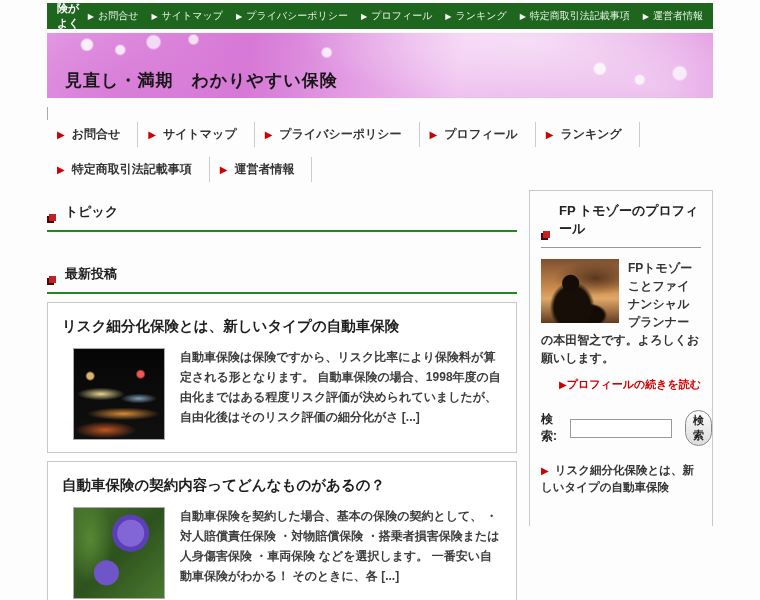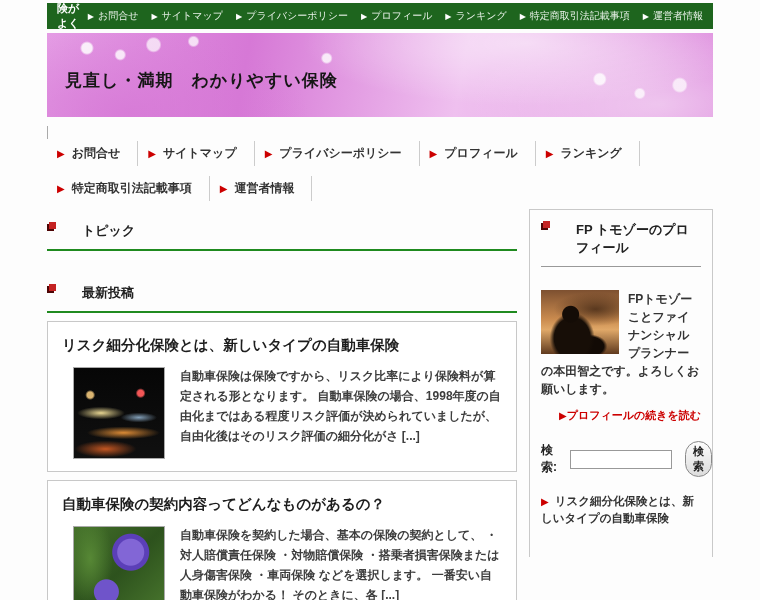--- a/index.html
+++ b/index.html
@@ -14,21 +14,21 @@
     margin-top:3px;background:#1e651e;height:26px;display:flex;align-items:center;
     padding:0 10px;box-sizing:border-box;
   }
   .topbar .site-title{color:#fff;font-size:11px;font-weight:bold;}
   .topbar .top-nav{margin-left:auto;display:flex;gap:13px;}
   .top-nav .tn-item{display:flex;align-items:center;gap:4px;color:#e9f2e9;font-size:10px;cursor:pointer;white-space:nowrap;}
   .top-nav .arr{font-size:8px;color:#ffffff;}
 
   
   .header{
-    margin-top:4px;height:84px;position:relative;overflow:hidden;
+    margin-top:4px;height:65px;position:relative;overflow:hidden;
     background:
       radial-gradient(circle at 6% 18%, rgba(255,255,255,.85) 0 5px, rgba(255,255,255,0) 7px),
       radial-gradient(circle at 11% 26%, rgba(255,255,255,.8) 0 4px, rgba(255,255,255,0) 6px),
       radial-gradient(circle at 16% 14%, rgba(255,255,255,.7) 0 6px, rgba(255,255,255,0) 8px),
       radial-gradient(circle at 22% 10%, rgba(255,255,255,.75) 0 4px, rgba(255,255,255,0) 6px),
       radial-gradient(circle at 42% 30%, rgba(255,255,255,.8) 0 4px, rgba(255,255,255,0) 6px),
       radial-gradient(circle at 83% 55%, rgba(255,255,255,.8) 0 5px, rgba(255,255,255,0) 7px),
       radial-gradient(circle at 89% 72%, rgba(255,255,255,.75) 0 4px, rgba(255,255,255,0) 6px),
       radial-gradient(circle at 95% 62%, rgba(255,255,255,.7) 0 6px, rgba(255,255,255,0) 8px),
       radial-gradient(ellipse 320px 90px at 72% 12%, rgba(255,255,255,.55), rgba(255,255,255,0) 70%),
@@ -54,21 +54,21 @@
 
   
   .content{display:flex;align-items:flex-start;margin-top:8px;}
   .main-col{width:470px;padding-top:8px;}
   .sidebar{
     width:184px;margin-left:12px;border:1px solid #c9c9c9;border-bottom:none;
     padding:8px 11px 20px;box-sizing:border-box;
   }
 
   
-  .h-row{display:flex;align-items:flex-start;gap:26px;}
+  .h-row{display:flex;align-items:flex-end;gap:9px;}
   .sq-icon{width:7px;height:7px;background:#c42222;box-shadow:-2px 2px 0 #4d0505;flex:0 0 auto;}
   .h-main{font-size:13px;font-weight:bold;color:#222;padding:5px 2px 9px;border-bottom:2px solid #1f8a1f;}
   .h-side{font-size:13px;font-weight:bold;color:#222;padding:3px 2px 9px;border-bottom:1px solid #999;}
   .h-gap{height:28px;}
 
   
   .article{border:1px solid #c8c8c8;padding:8px 14px 12px;margin-top:8px;background:#fff;}
   .article .a-title{font-size:14.5px;font-weight:bold;color:#1d1d1d;margin:6px 0 12px;}
   .a-body{overflow:hidden;padding-left:11px;}
   .thumb{float:left;width:90px;height:90px;border:1px solid #aaa;margin-right:15px;}
@@ -90,21 +90,21 @@
       linear-gradient(135deg,#44702a,#2d521d 50%,#4a782e);
   }
   .excerpt{font-size:12px;line-height:1.66;font-weight:bold;color:#3d3d3d;margin:0;overflow:hidden;}
   .read-more{
     display:block;text-align:right;color:#cc0000;font-size:11px;font-weight:bold;
     text-decoration:underline;margin-top:22px;cursor:pointer;
   }
   .read-more .arr-red{text-decoration:none;}
 
   
-  .profile-body{overflow:hidden;margin-top:23px;}
+  .profile-body{overflow:hidden;margin-top:11px;}
   .p-thumb{float:left;width:78px;height:64px;margin-right:9px;
     background:
       radial-gradient(circle at 38% 38%, #140c06 0 8px, rgba(0,0,0,0) 9px),
       radial-gradient(ellipse 30px 34px at 40% 75%, #170e07 0 60%, rgba(0,0,0,0) 75%),
       radial-gradient(ellipse 24px 16px at 62% 88%, #120a05 0 60%, rgba(0,0,0,0) 75%),
       radial-gradient(ellipse 60px 24px at 70% 30%, rgba(60,35,18,.75), rgba(0,0,0,0) 70%),
       linear-gradient(#7d5030,#c98a4e 45%,#e0a868 62%,#5f3a1e);
   }
   .p-text{font-size:12px;line-height:1.5;font-weight:bold;color:#333;margin:0;}
   .side-more{display:block;text-align:right;color:#cc0000;font-size:11px;font-weight:bold;

